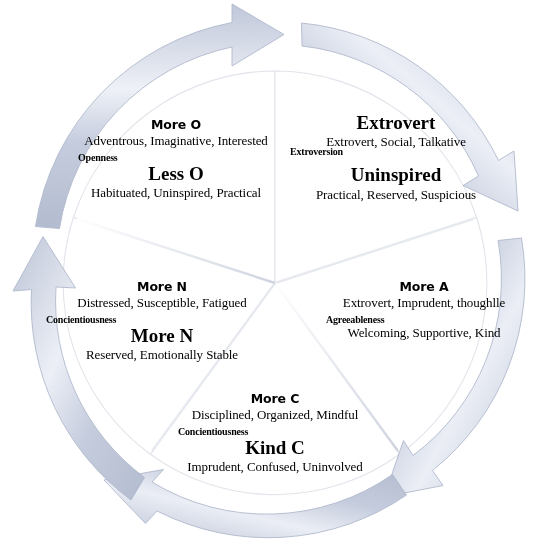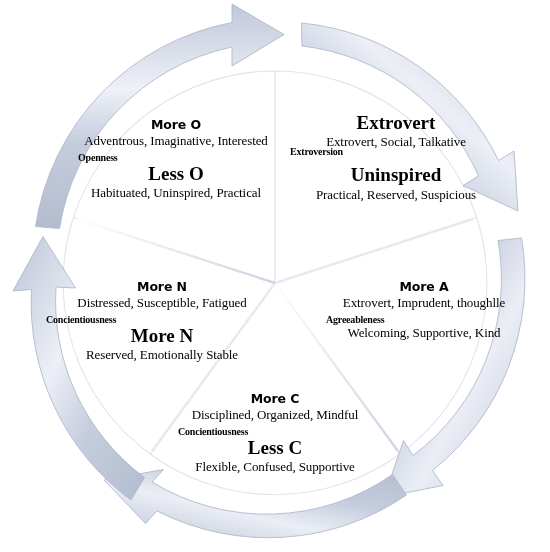--- a/index.html
+++ b/index.html
@@ -206,22 +206,22 @@
     <div class="trait-words">Extrovert, Imprudent, thoughlle</div>
     <div class="pole-label spacer-line">.</div>
     <div class="trait-words">Welcoming, Supportive, Kind</div>
   </div>
   <div class="factor-name" id="name-agreeable">Agreeableness</div>
 
   <div class="seg-text" id="seg-conscient">
     <div class="pole-label">More C</div>
     <div class="trait-words">Disciplined, Organized, Mindful</div>
     <div class="pole-label spacer-line">.</div>
-    <div class="pole-label serif-pole">Less C</div>
-    <div class="trait-words">Flexible, Confused, Supportive</div>
+    <div class="pole-label serif-pole">Kind C</div>
+    <div class="trait-words">Imprudent, Confused, Uninvolved</div>
   </div>
   <div class="factor-name" id="name-conscient">Concientiousness</div>
 
   <div class="seg-text" id="seg-neuroticism">
     <div class="pole-label">More N</div>
     <div class="trait-words">Distressed, Susceptible, Fatigued</div>
     <div class="pole-label spacer-line">.</div>
     <div class="pole-label serif-pole">More N</div>
     <div class="trait-words">Reserved, Emotionally Stable</div>
   </div>

